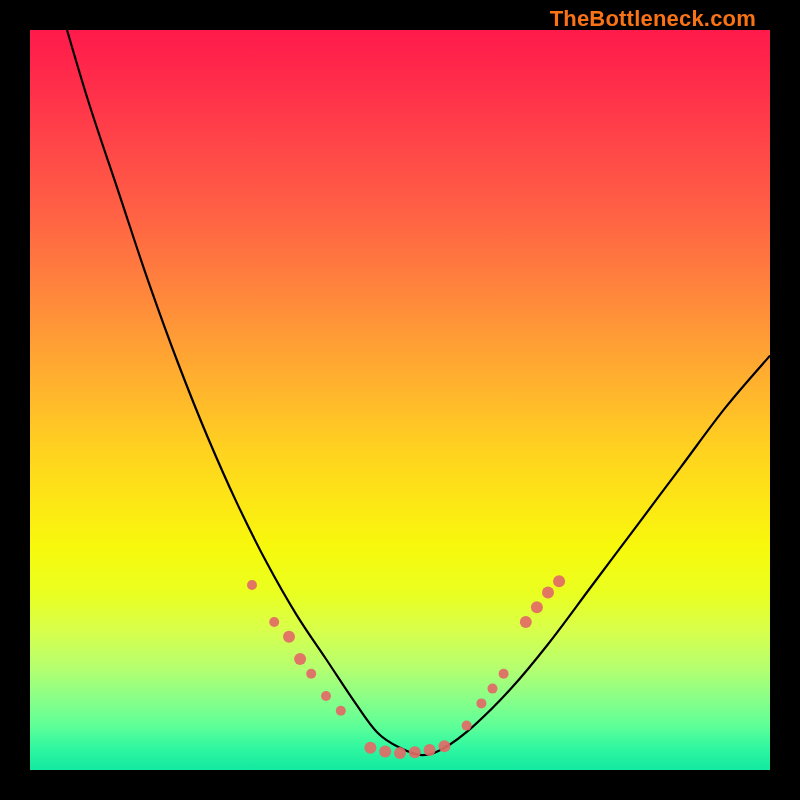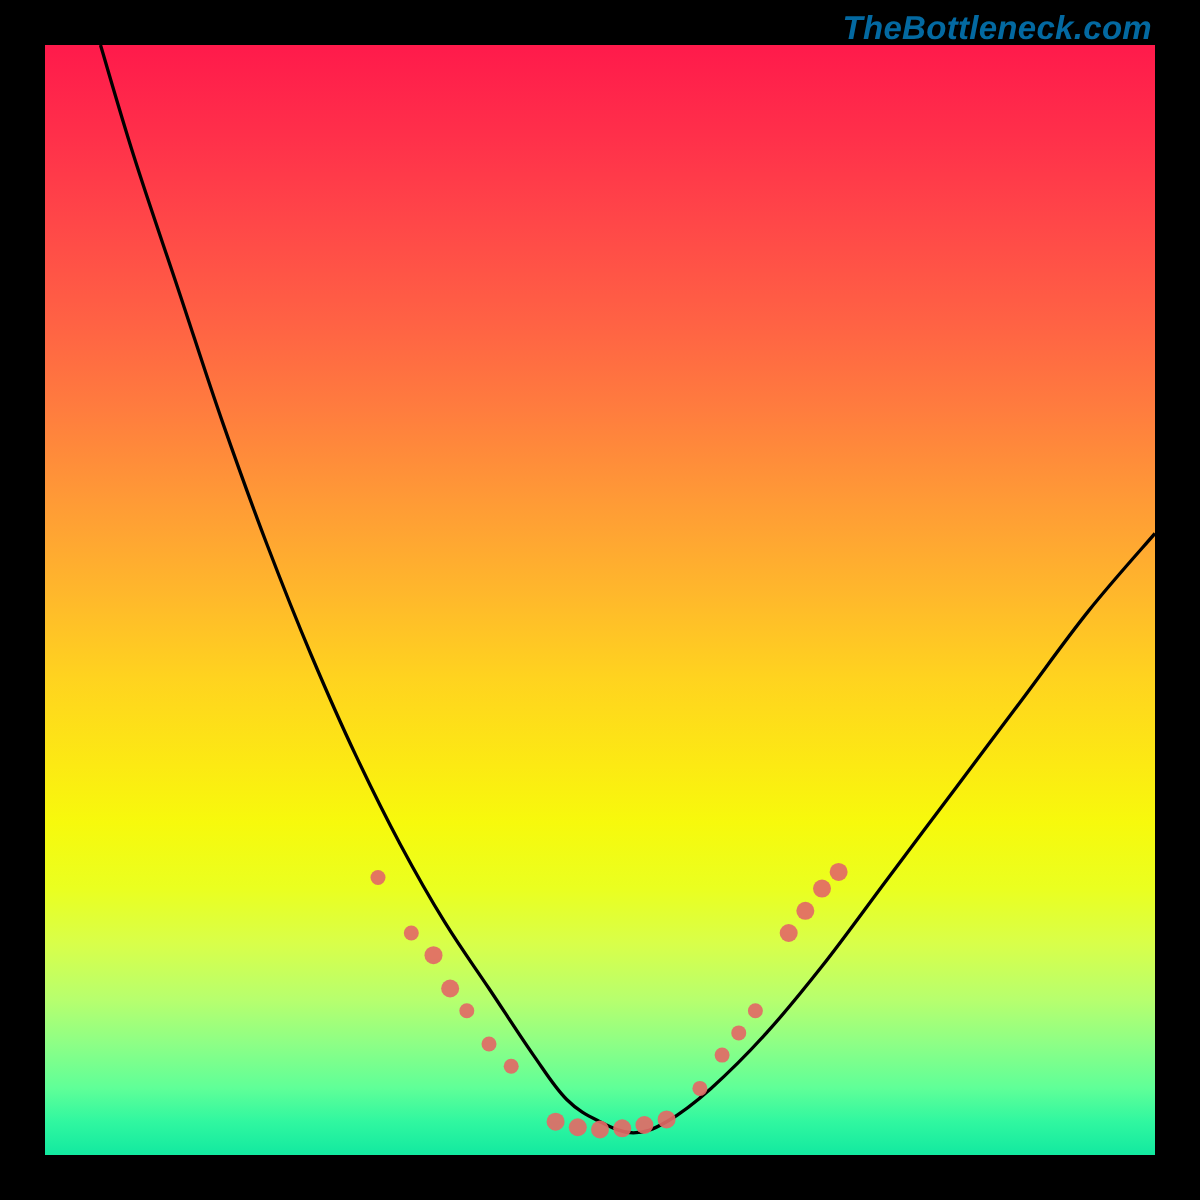--- a/index.html
+++ b/index.html
@@ -49,27 +49,26 @@
   .plot-svg {
     position: absolute;
     left: 0;
     top: 0;
     width: 740px;
     height: 740px;
   }
   .watermark {
     position: absolute;
     top: 6px;
-    right: 32px;
-    color: #0369a1;
+    right: 44px;
+    color: #f97316;
     font-size: 22px;
     font-weight: 600;
     letter-spacing: 0.2px;
     user-select: none;
-    font-style: italic;
   }
 </style>
 </head>
 <body>
 
 <div class="frame">
   <div class="plot-area">
     <svg class="plot-svg" viewBox="0 0 740 740" preserveAspectRatio="none">
       <path id="curve-path" d="M 37.0 0.0 C 41.0 13.3, 49.9 44.7, 59.2 74.0 C 68.5 103.3, 78.1 130.8, 88.8 162.8 C 99.5 194.8, 107.7 221.0, 118.4 251.6 C 129.1 282.2, 137.3 305.0, 148.0 333.0 C 158.7 361.0, 166.9 381.7, 177.6 407.0 C 188.3 432.3, 196.5 451.0, 207.2 473.6 C 217.9 496.2, 226.1 512.8, 236.8 532.8 C 247.5 552.8, 255.7 567.3, 266.4 584.6 C 277.1 601.9, 285.3 613.0, 296.0 629.0 C 306.7 645.0, 316.3 660.1, 325.6 673.4 C 334.9 686.7, 339.8 695.0, 347.8 703.0 C 355.8 711.0, 362.0 713.8, 370.0 717.8 C 378.0 721.8, 384.2 725.2, 392.2 725.2 C 400.2 725.2, 405.1 723.1, 414.4 717.8 C 423.7 712.5, 432.0 706.3, 444.0 695.6 C 456.0 684.9, 467.7 673.3, 481.0 658.6 C 494.3 643.9, 503.3 632.8, 518.0 614.2 C 532.7 595.6, 546.4 576.3, 562.4 555.0 C 578.4 533.7, 590.8 517.1, 606.8 495.8 C 622.8 474.5, 635.2 457.9, 651.2 436.6 C 667.2 415.3, 679.6 397.4, 695.6 377.4 C 711.6 357.4, 732.0 334.9, 740.0 325.6" fill="none" stroke="#000" stroke-width="2.2"></path>
       <g id="marker-group">

